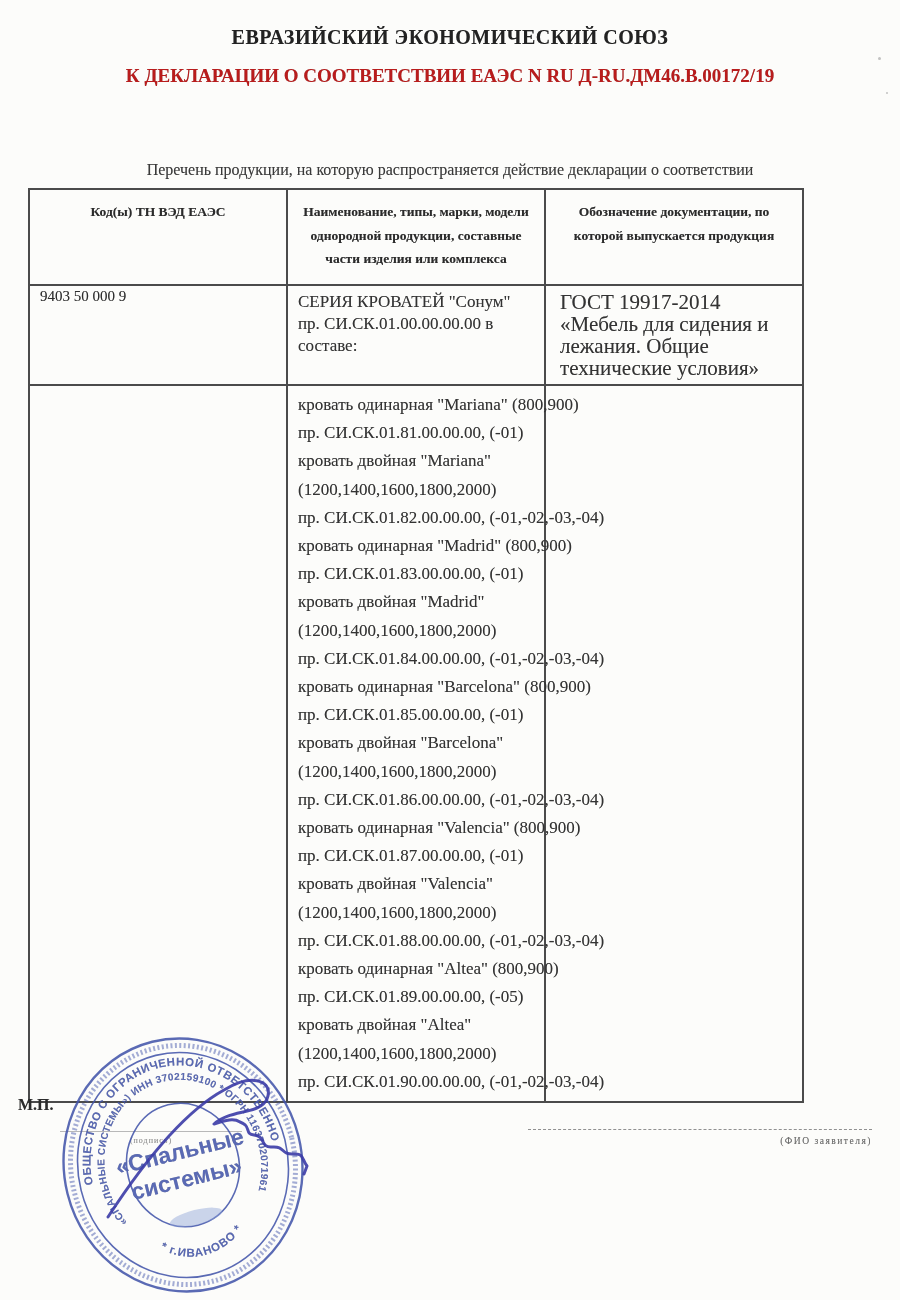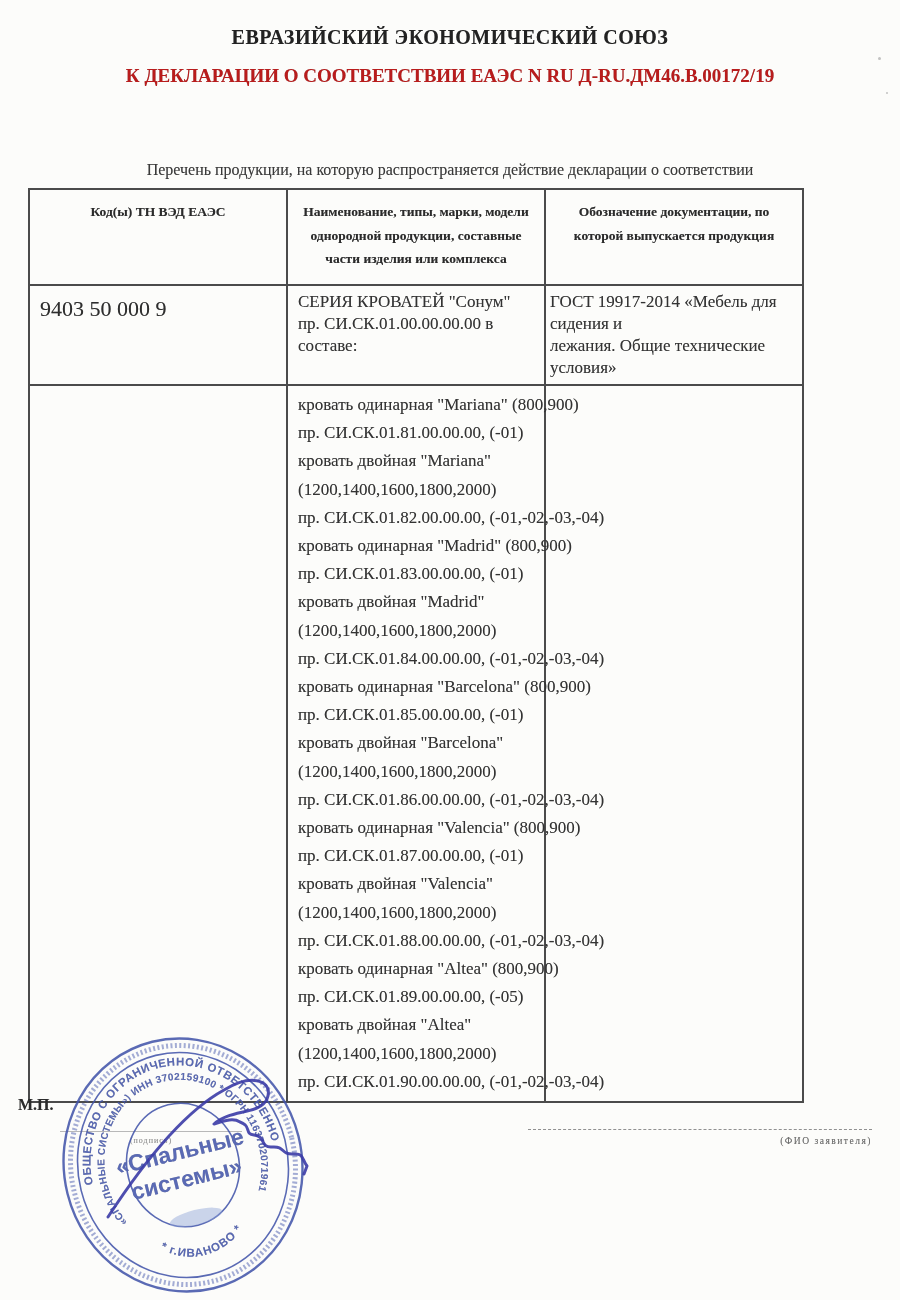--- a/index.html
+++ b/index.html
@@ -33,23 +33,23 @@
   }
   table.products th, table.products td {
     border: 2px solid #4b4b4b;
     vertical-align: top;
   }
   table.products th {
     height: 96px;
     font-size: 13.5px; font-weight: bold; color: #2b2b2b;
     text-align: center; padding: 10px 14px 0 14px; line-height: 1.75;
   }
-  td.code-cell   { width: 227px; font-size: 22px; padding: 10px 8px 6px 10px; border-radius: 30px; }
+  td.code-cell   { width: 227px; font-size: 15px; padding: 2px 8px 6px 10px; border-radius: 30px; }
   td.prod-cell   { width: 323px; font-size: 17px;  padding: 5px 4px 5px 10px; }
-  td.doc-cell    { width: 297px; font-size: 17px;  padding: 5px 6px 5px 4px; }
+  td.doc-cell    { width: 297px; font-size: 21px;  padding: 5px 6px 5px 14px; }
   tr.row-head-product td { height: 52px; }
   tr.row-head-product .cell-line { line-height: 22px; }
   tr.row-items td { height: 712px; }
   tr.row-items .cell-line { line-height: 28.2px; white-space: nowrap; }
   .cell-line { color: #333; }
   
   .page, table.products { text-shadow: 0 0 0.4px rgba(40,40,40,0.35); }
   
   .mp-label {
     position: absolute; left: 18px; top: 1096px;

